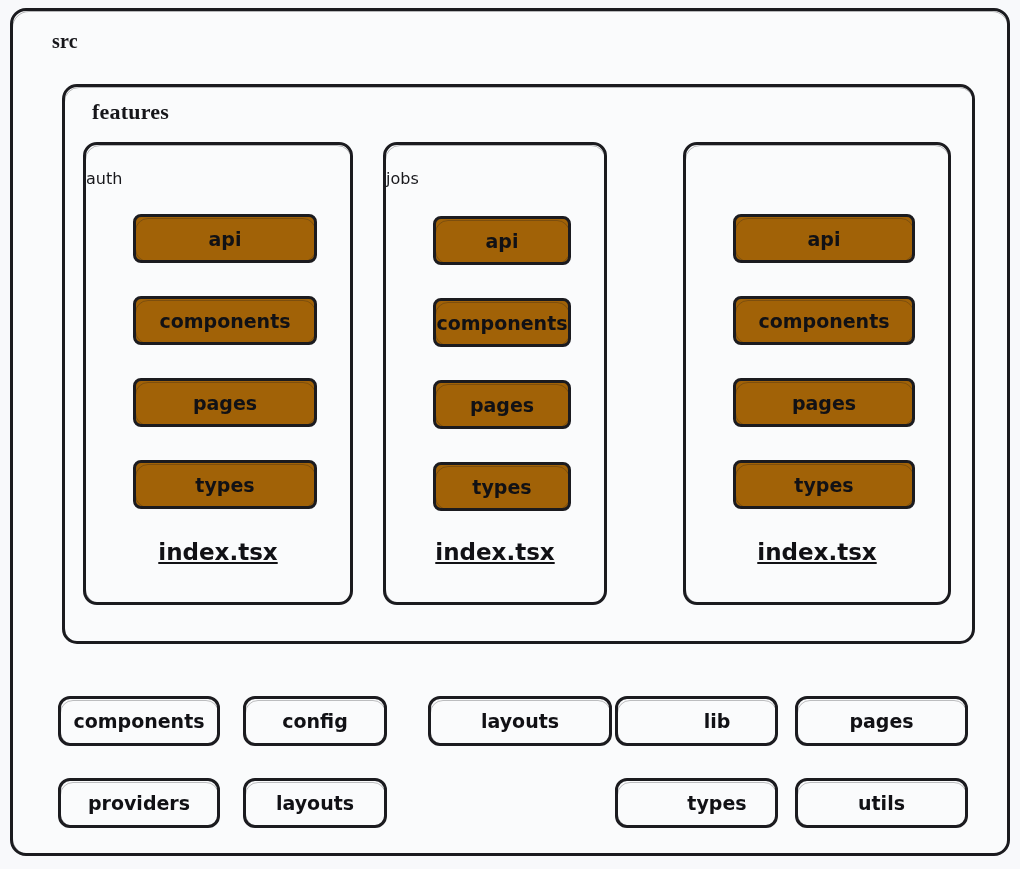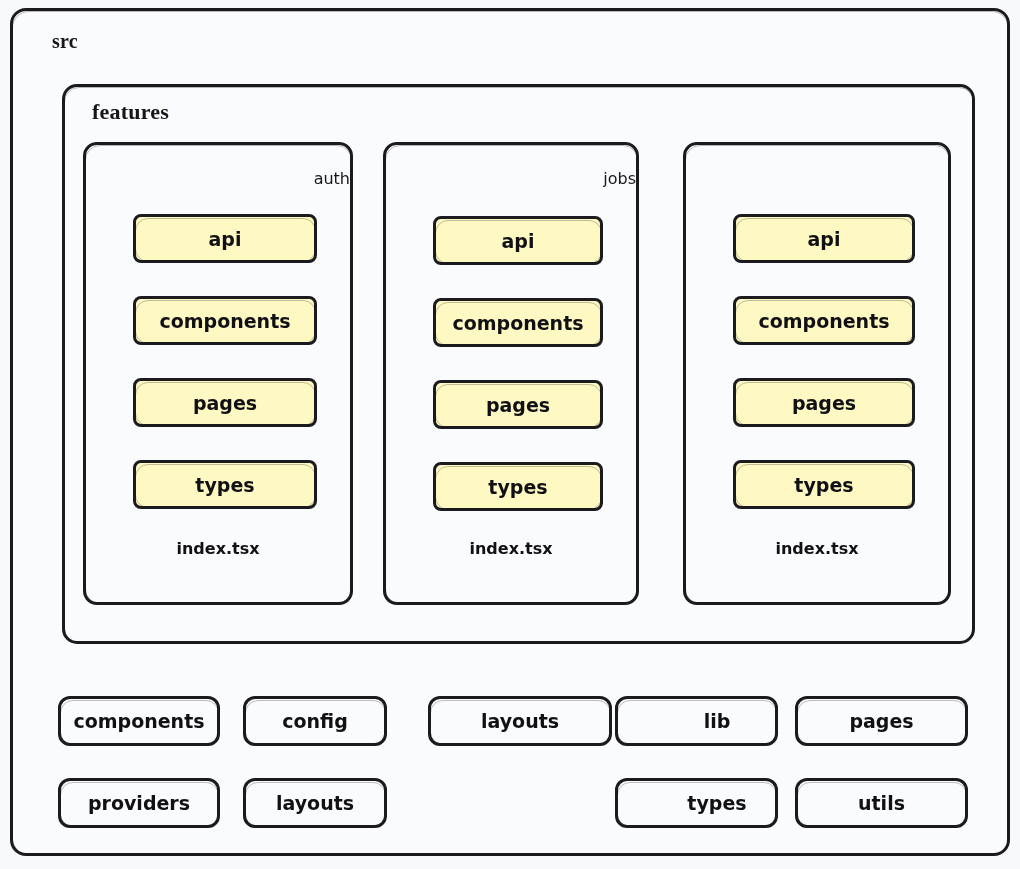--- a/index.html
+++ b/index.html
@@ -77,43 +77,43 @@
     font-size: 22px;
   }
 
   
   .feature-col {
     top: 142px;
     height: 463px;
     border-radius: 14px;
   }
   #feature-col-auth           { left: 83px;  width: 270px; }
-  #feature-col-jobs           { left: 383px; width: 256px; }
+  #feature-col-jobs           { left: 383px; width: 224px; }
   #feature-col-organizations  { left: 683px; width: 268px; }
 
   .feature-col-title {
     position: absolute;
     left: 0;
     right: 0;
     top: 24px;
-    text-align: right;
+    text-align: left;
     font-size: 16px;
     font-weight: 400;
     color: #18181c;
     font-family: "DejaVu Sans", sans-serif;
   }
 
   
   .folder-box {
     position: absolute;
     left: 47px;
     right: 33px;
     height: 49px;
     box-sizing: border-box;
-    background: #fef9c3;
+    background: #a16207;
     border: 3px solid #1b1b1f;
     border-radius: 8px;
     display: flex;
     align-items: center;
     justify-content: center;
     font-size: 19px;
     font-weight: 700;
     color: #111115;
     font-family: "DejaVu Sans", sans-serif;
   }
@@ -135,24 +135,25 @@
   #feature-col-jobs .folder-box.i1 { top: 153px; }
   #feature-col-jobs .folder-box.i2 { top: 235px; }
   #feature-col-jobs .folder-box.i3 { top: 317px; }
 
   .feature-file {
     position: absolute;
     left: 0;
     right: 0;
     top: 394px;
     text-align: center;
-    font-size: 16px;
+    font-size: 23px;
     font-weight: 700;
     color: #111115;
     font-family: "DejaVu Sans", sans-serif;
+    text-decoration: underline;
   }
 
   
   .chip {
     position: absolute;
     box-sizing: border-box;
     height: 50px;
     background: #fafbfc;
     border: 3px solid #1b1b1f;
     border-radius: 12px;

